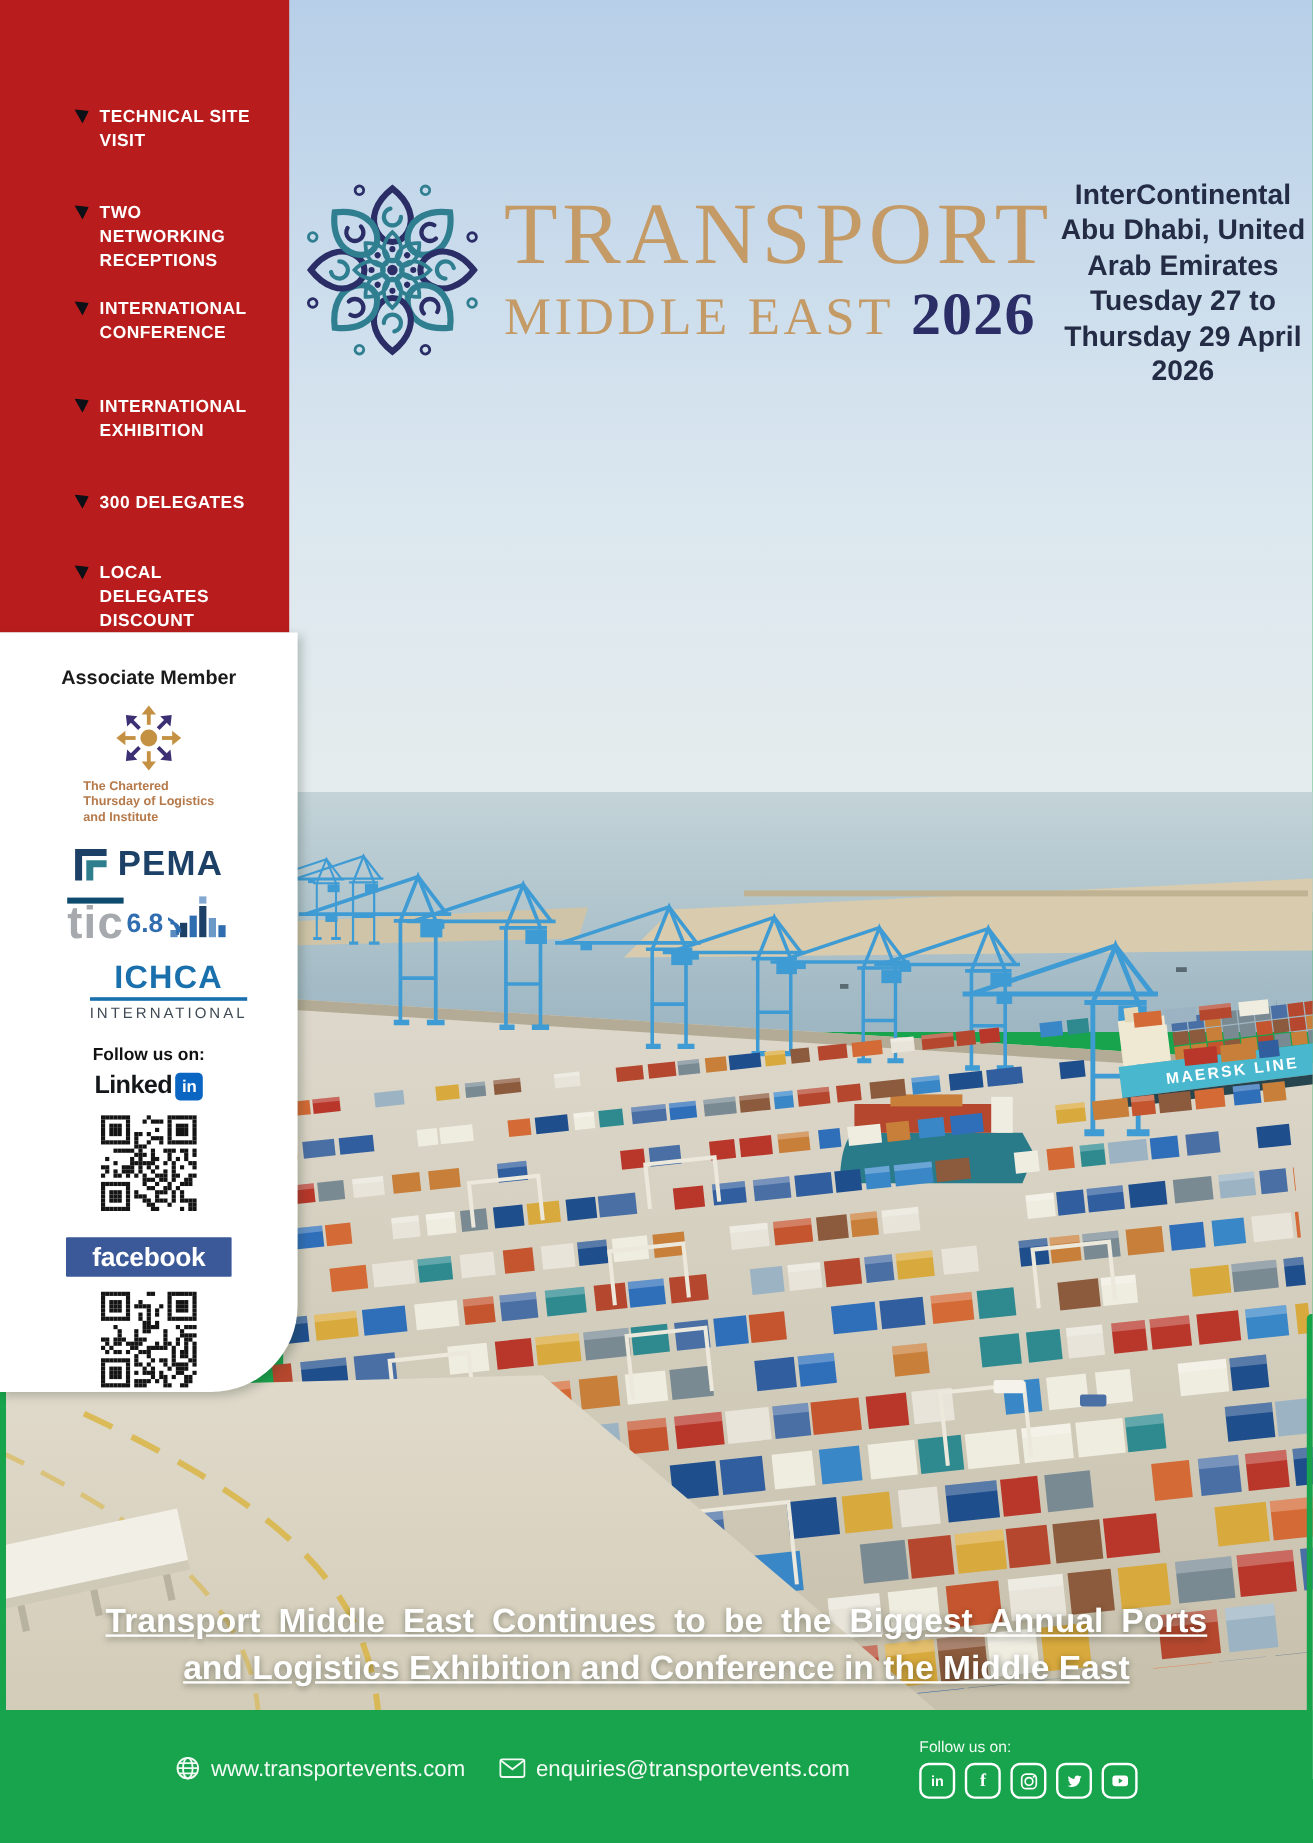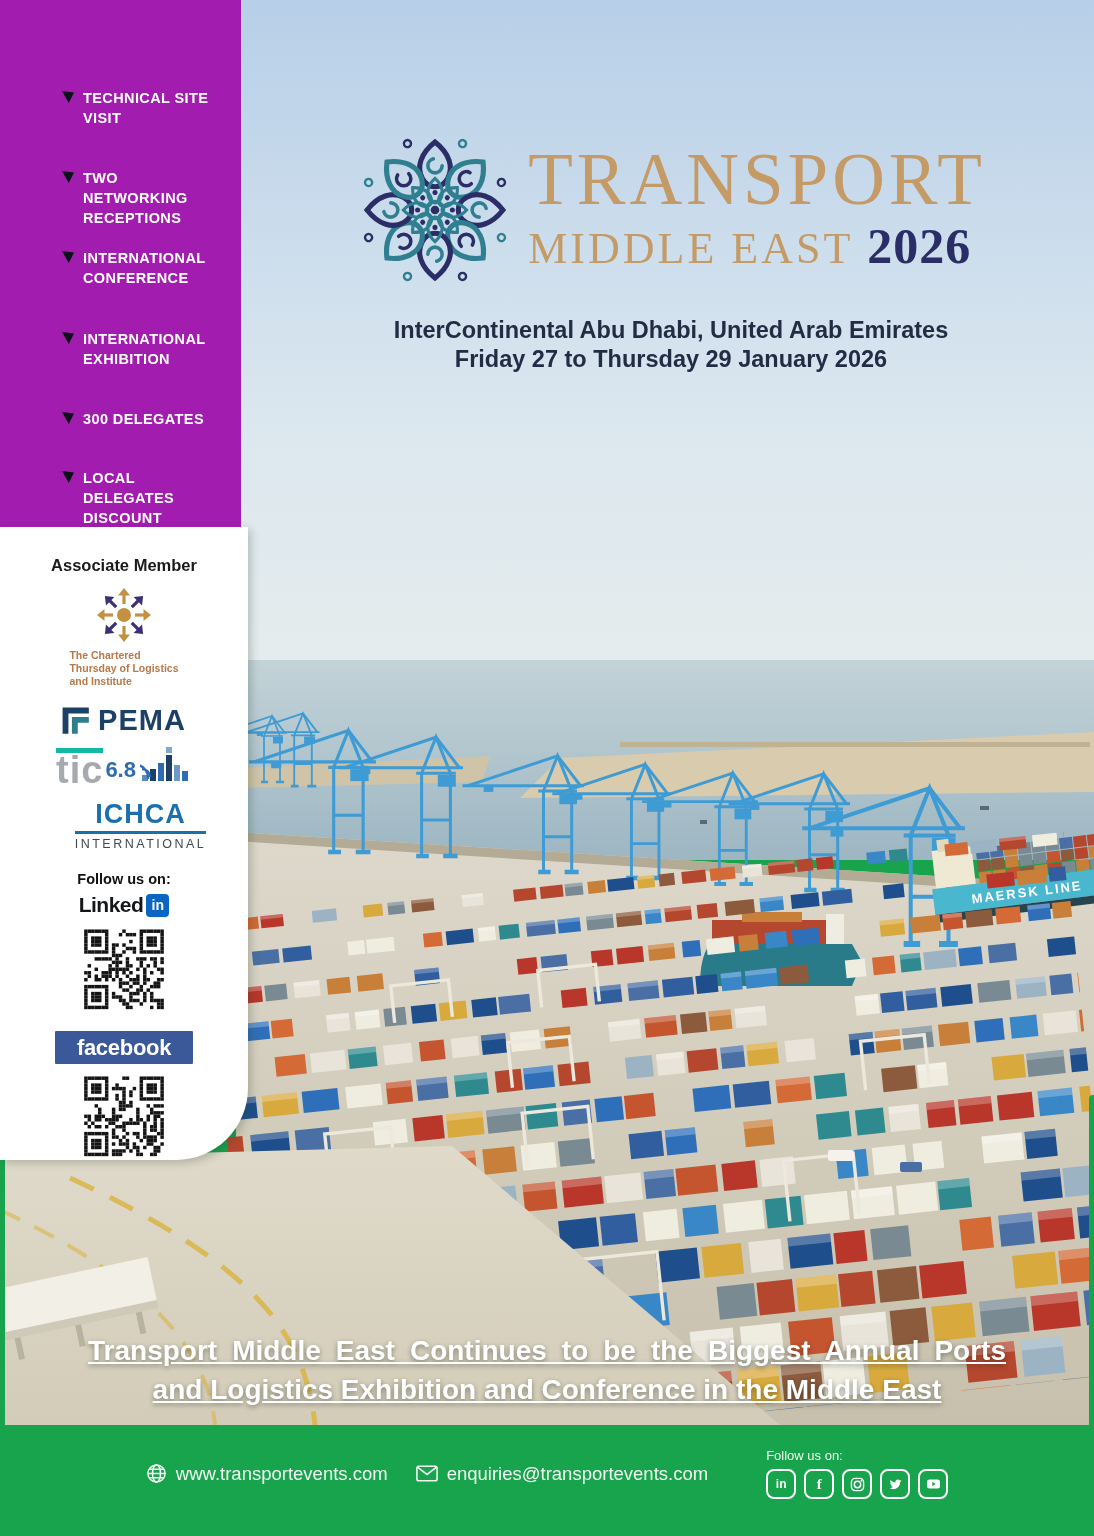--- a/index.html
+++ b/index.html
@@ -9,53 +9,53 @@
   
   .photo{position:absolute;left:0;top:0;width:1094px;height:1425px;}
   .photo svg{display:block;}
 
   
   .edge{position:absolute;background:#18a34d;}
   .edge-left{left:0;top:1150px;width:5px;height:275px;border-radius:0 4px 0 0;}
   .edge-right{right:0;top:1095px;width:5px;height:330px;border-radius:4px 0 0 0;}
 
   
-  .sidebar{position:absolute;left:0;top:0;width:241px;height:527px;background:#a21caf;}
+  .sidebar{position:absolute;left:0;top:0;width:241px;height:527px;background:#b91c1c;}
   .sidebar ul{list-style:none;margin:0;padding:0;}
   .sidebar li{position:absolute;left:62px;width:162px;display:flex;align-items:flex-start;}
   .bullet{flex:0 0 12px;width:12px;height:12px;margin:3px 9px 0 0;background:#0d1117;
           clip-path:polygon(0 0,100% 12%,56% 100%);}
   .sidebar .lbl{color:#ffffff;font-size:14.5px;font-weight:bold;letter-spacing:.4px;line-height:1.38;}
 
   
   .panel{position:absolute;left:0;top:527px;width:248px;height:633px;background:#ffffff;
          border-radius:0 0 72px 0;box-shadow:3px 3px 8px rgba(40,60,40,.25);
          display:flex;flex-direction:column;align-items:center;}
   .panel .heading{margin-top:29px;font-size:16.5px;font-weight:bold;color:#1a1a1a;}
   .cilt{display:flex;align-items:center;margin-top:12px;gap:6px;flex-direction:column;}
   .cilt-text{font-size:10.5px;font-weight:bold;color:#b5794a;line-height:1.25;}
   .pema{display:flex;align-items:center;gap:8px;margin-top:16px;}
   .pema-label{font-size:29px;font-weight:bold;color:#1d4066;letter-spacing:1px;}
   .tic{display:flex;align-items:flex-end;margin-top:8px;gap:2px;}
-  .tic-word{font-size:38px;line-height:.8;color:#a6aaae;font-weight:bold;border-top:5px solid #14b8a6;padding-top:2px;letter-spacing:1px;}
+  .tic-word{font-size:38px;line-height:.8;color:#a6aaae;font-weight:bold;border-top:5px solid #0c4a6e;padding-top:2px;letter-spacing:1px;}
   .tic-ver{font-size:22px;font-weight:bold;color:#2f6db0;margin:0 2px 2px 0;}
   .ichca{margin-top:14px;text-align:center;margin-left:33px;}
   .ichca-main{font-size:27px;font-weight:bold;color:#1a6fad;letter-spacing:1px;border-bottom:3px solid #1a6fad;padding-bottom:1px;}
   .ichca-sub{font-size:12.5px;color:#3f4a54;letter-spacing:2.5px;margin-top:3px;}
   .follow-panel{margin-top:20px;font-size:14.5px;font-weight:bold;color:#111;}
   .li-word{display:flex;align-items:center;gap:3px;margin-top:6px;}
   .li-txt{font-size:21px;font-weight:bold;color:#14171a;letter-spacing:-.5px;}
   .li-box{width:23px;height:23px;background:#0a66c2;border-radius:4px;color:#fff;font-size:14px;font-weight:bold;
           display:flex;align-items:center;justify-content:center;}
   .qr{margin-top:9px;}
   .fb-badge{margin-top:18px;width:138px;height:37px;background:#3b5998;border-radius:1px;
             display:flex;align-items:center;justify-content:center;color:#fff;font-size:22px;font-weight:bold;letter-spacing:-.3px;}
 
   
-  .header{position:absolute;left:248px;top:126px;width:846px;display:flex;flex-direction:column;align-items:center;}
+  .header{position:absolute;left:248px;top:126px;width:846px;display:flex;flex-direction:row;align-items:center;}
   .logo-row{display:flex;align-items:center;gap:14px;}
   .logo-text{display:flex;flex-direction:column;}
   .logo-title{font-family:"Liberation Serif",serif;font-size:73px;line-height:.96;color:#c49a66;letter-spacing:4px;}
   .logo-sub{display:flex;align-items:baseline;gap:14px;margin-top:2px;}
   .logo-sub .mid{font-family:"Liberation Serif",serif;font-size:44px;color:#c49a66;letter-spacing:3px;}
   .logo-sub .year{font-family:"Liberation Serif",serif;font-size:50px;color:#2a2d66;font-weight:bold;letter-spacing:1px;}
   .venue{margin-top:22px;text-align:center;color:#232c44;font-weight:bold;font-size:23.5px;line-height:1.25;}
 
   
   .tagline{position:absolute;left:0;top:1332px;width:1094px;color:#fff;font-weight:bold;font-size:28px;
@@ -898,21 +898,21 @@
       <div class="logo-text">
         <span class="logo-title">TRANSPORT</span>
         <span class="logo-sub">
           <span class="mid">MIDDLE EAST</span>
           <span class="year">2026</span>
         </span>
       </div>
     </div>
     <div class="venue">
       <div>InterContinental Abu Dhabi, United Arab Emirates</div>
-      <div>Friday 27 to Thursday 29 January 2026</div>
+      <div>Tuesday 27 to Thursday 29 April 2026</div>
     </div>
   </div>
 
   <aside class="sidebar">
     <ul>
       <li style="top:88px">
           <span class="bullet"></span>
           <span class="lbl">TECHNICAL SITE VISIT</span>
         </li>
       <li style="top:168px">

